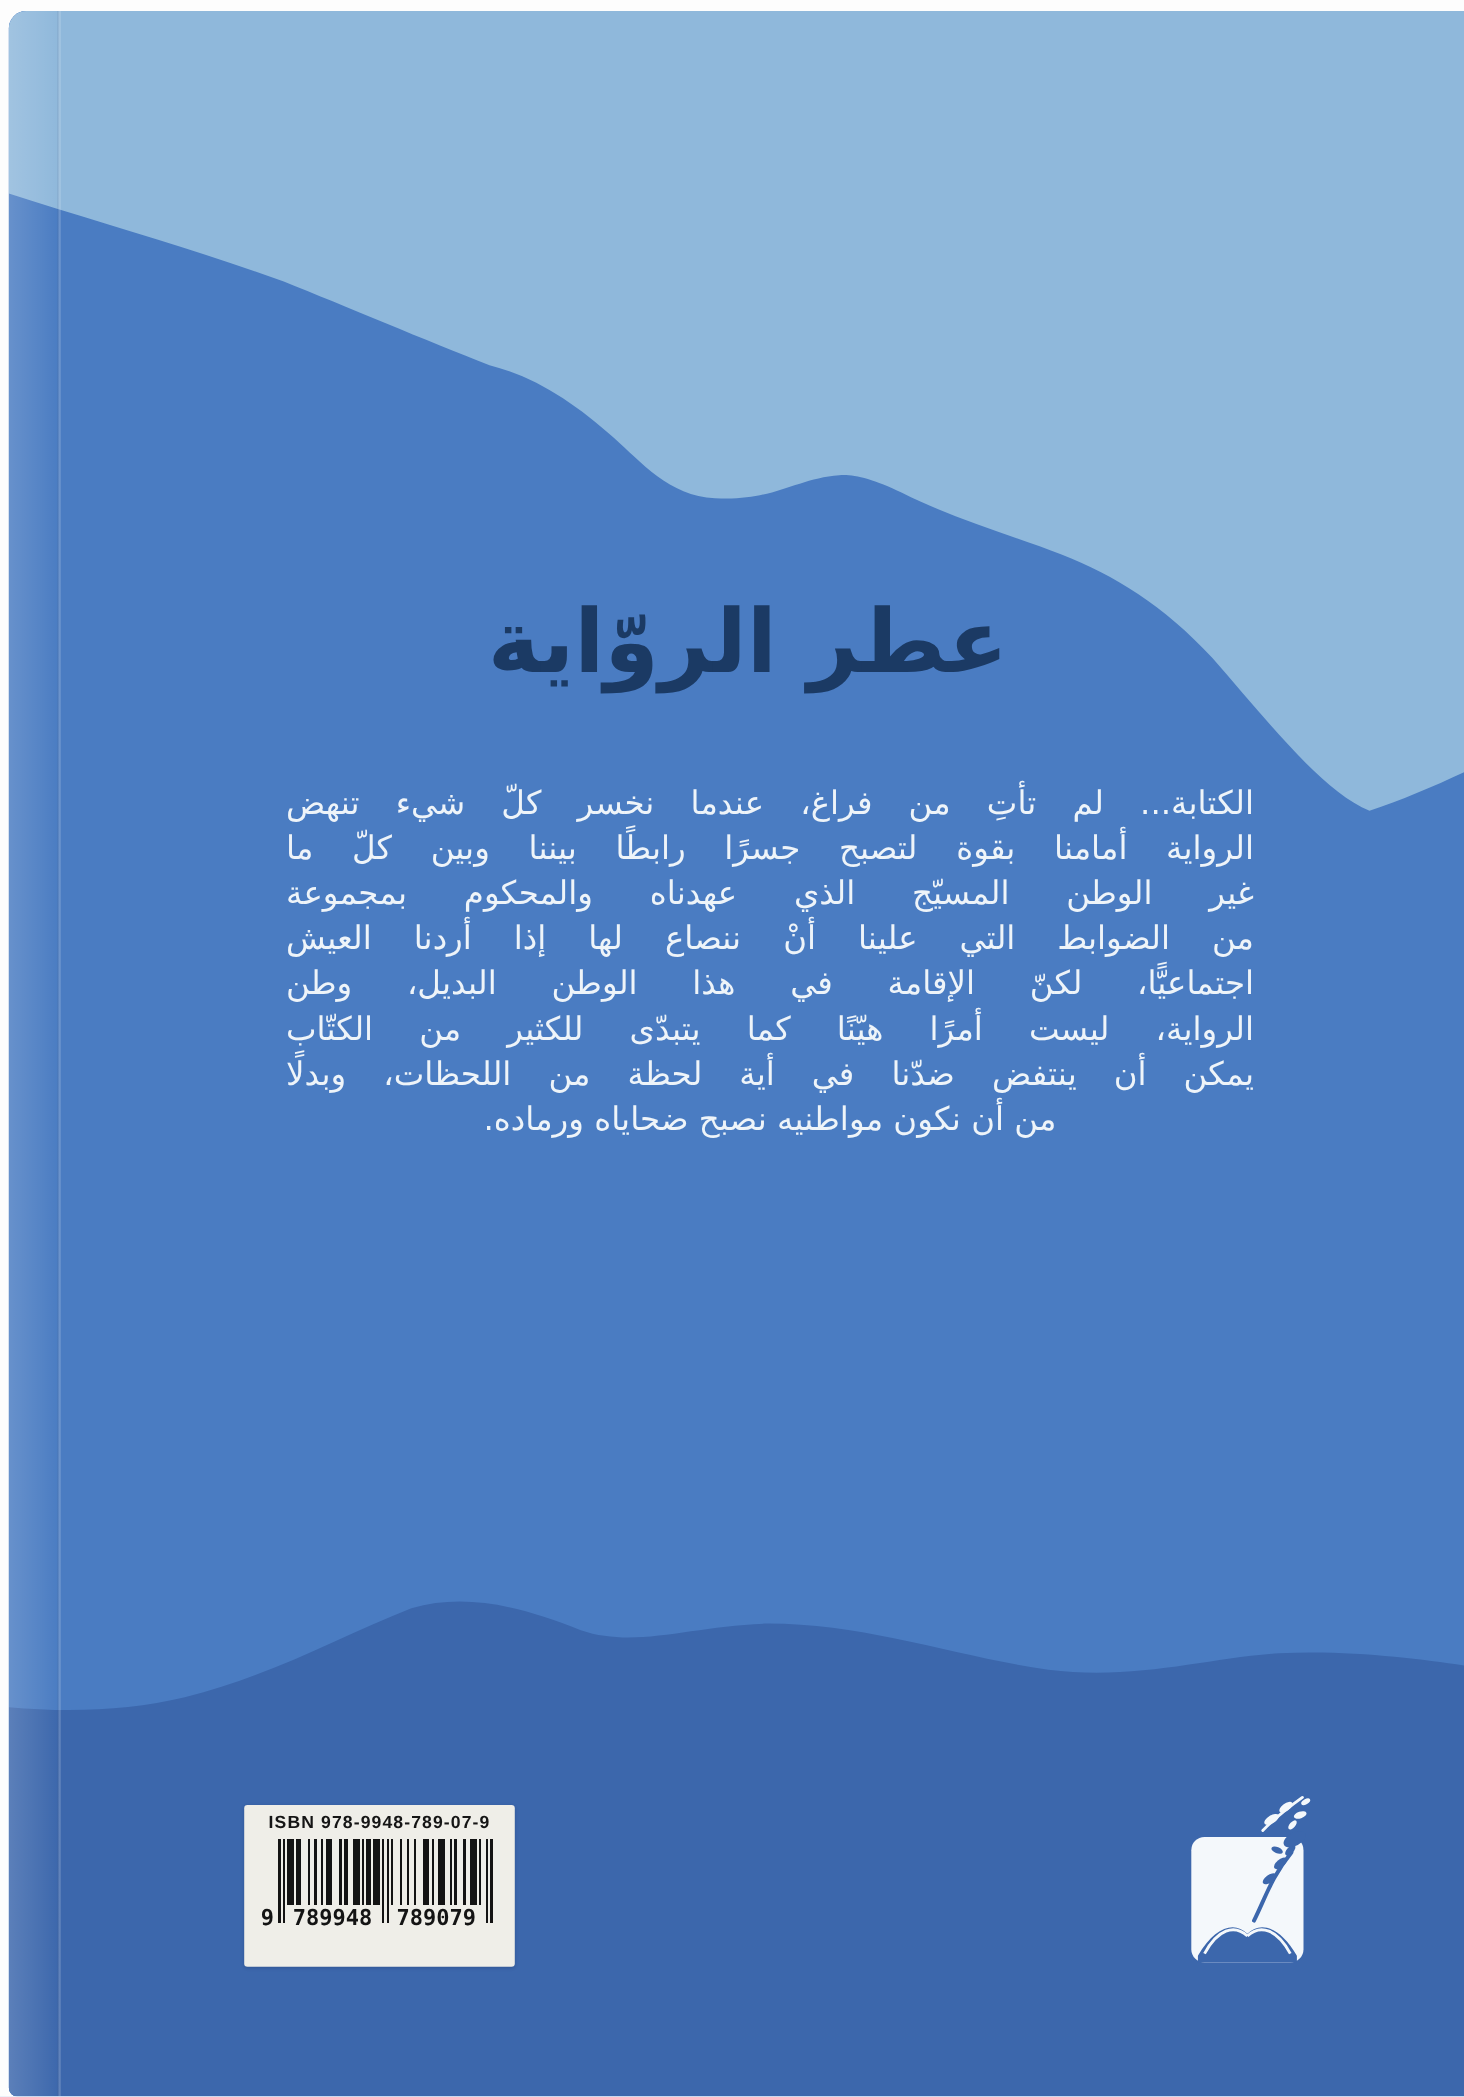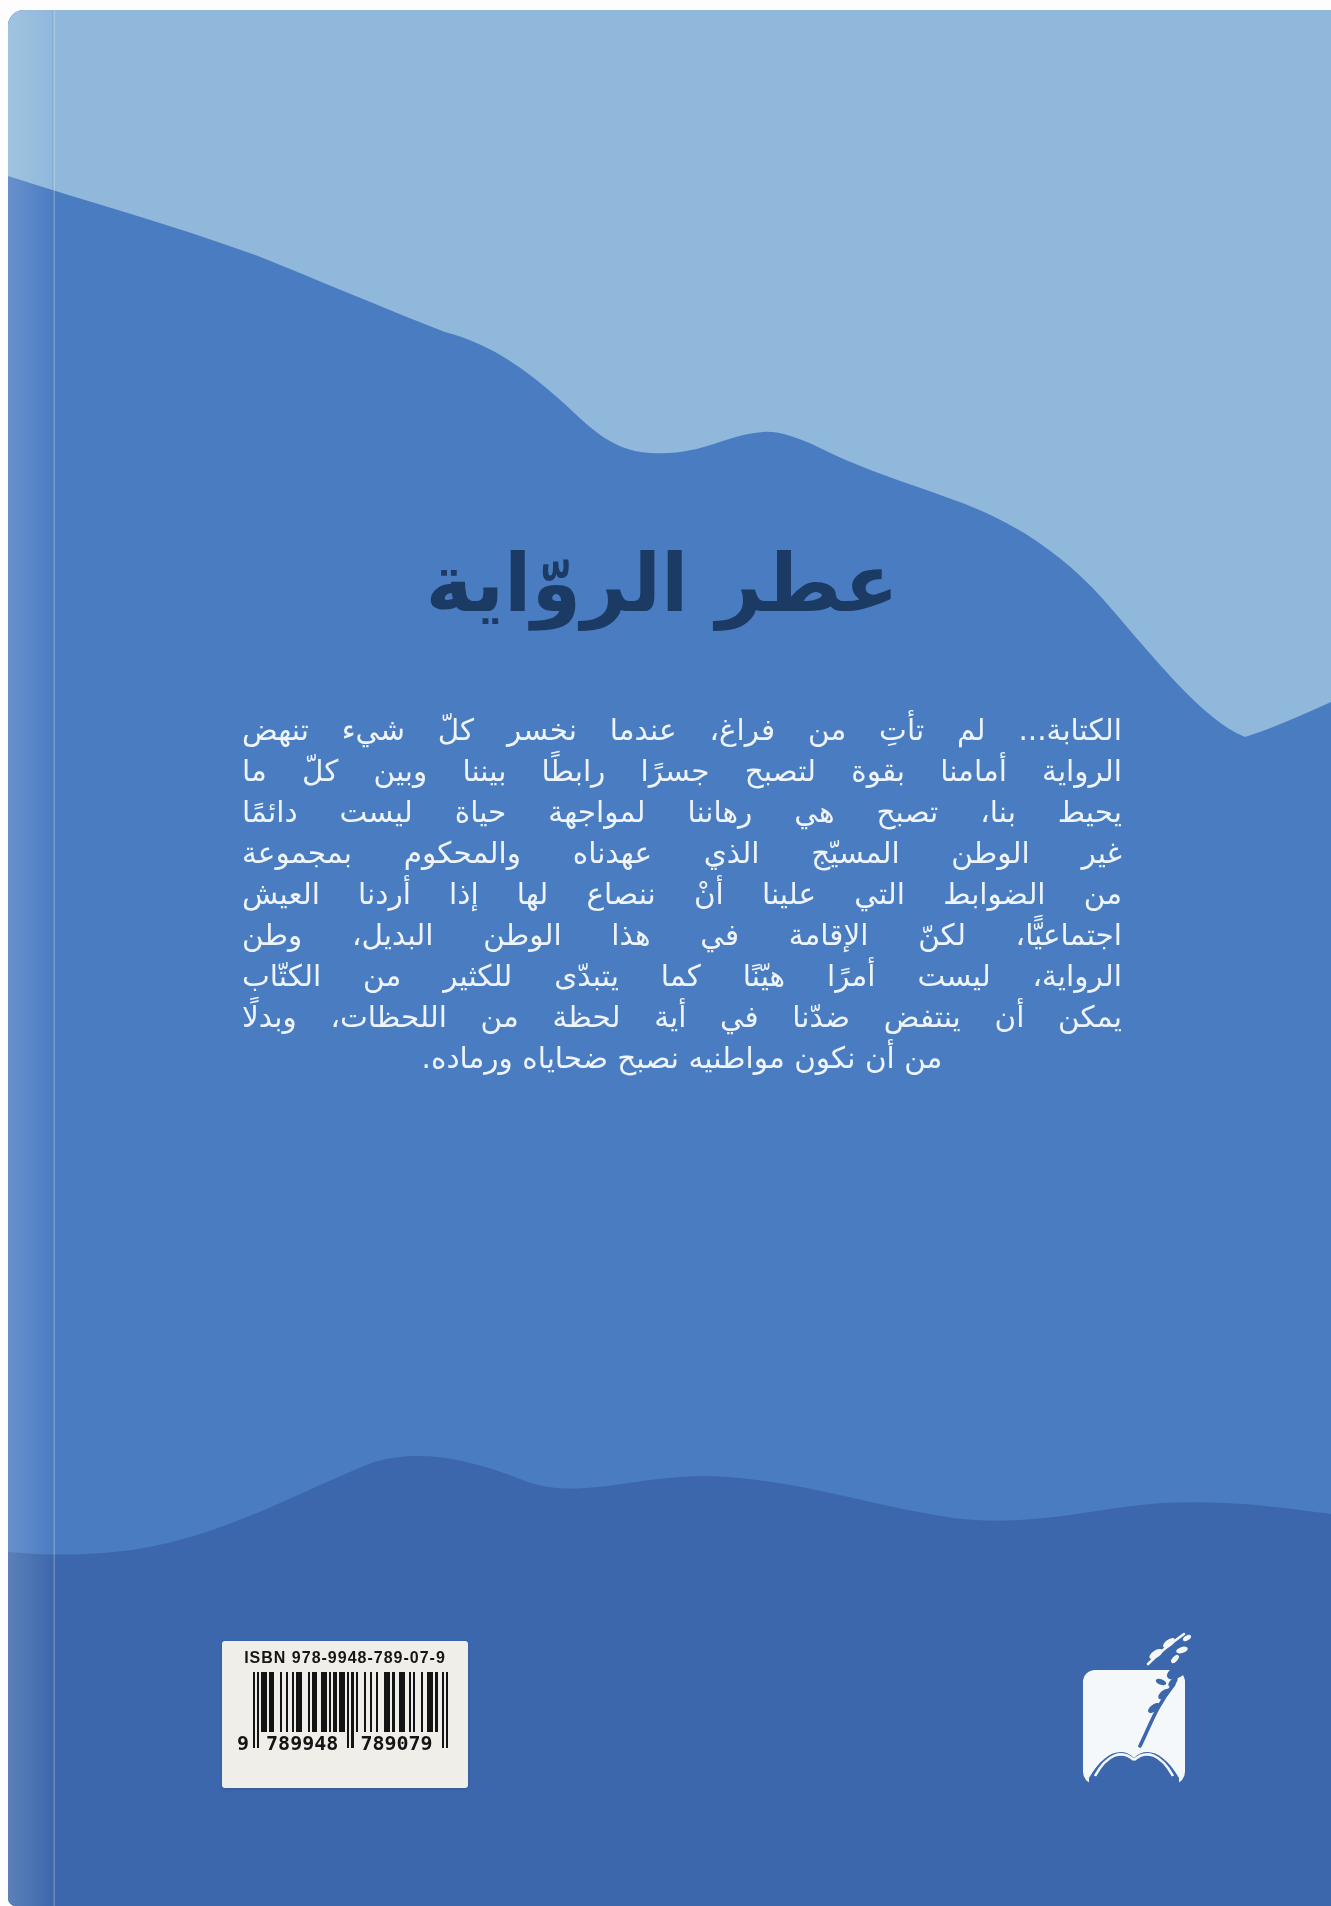--- a/index.html
+++ b/index.html
@@ -26,21 +26,21 @@
   .spine-sheen{
     position:absolute;left:0;top:0;bottom:0;width:46px;
     background:linear-gradient(90deg,rgba(255,255,255,.16),rgba(255,255,255,.05) 70%,rgba(255,255,255,0));
     pointer-events:none;
   }
   .spine-crease{
     position:absolute;left:44px;top:0;bottom:0;width:3px;
     background:linear-gradient(90deg,rgba(20,40,80,.10),rgba(255,255,255,.28));
     pointer-events:none;
   }
-  .content{position:absolute;left:214px;width:880px;direction:rtl;}
+  .content{position:absolute;left:232px;width:880px;direction:rtl;}
   .title{
     top:522px;text-align:center;
     font-size:80px;font-weight:bold;color:var(--title-navy);
     letter-spacing:0;line-height:1.3;
   }
   .blurb{top:700px;margin-left:20px;}
   .blurb-line{
     color:var(--body-text);
     font-size:29.5px;line-height:41px;height:41px;
     text-align:justify;text-align-last:justify;
@@ -96,21 +96,20 @@
     </svg>
 
     <div class="spine-sheen"></div>
     <div class="spine-crease"></div>
 
     <h1 class="content title">عطر الروّاية</h1>
 
     <div class="content blurb" id="blurb">
         <div class="blurb-line">الكتابة... لم تأتِ من فراغ، عندما نخسر كلّ شيء تنهض</div>
         <div class="blurb-line">الرواية أمامنا بقوة لتصبح جسرًا رابطًا بيننا وبين كلّ ما</div>
-        <div class="blurb-line">يحيط بنا، تصبح هي رهاننا لمواجهة حياة ليست دائمًا</div>
         <div class="blurb-line">غير الوطن المسيّج الذي عهدناه والمحكوم بمجموعة</div>
         <div class="blurb-line">من الضوابط التي علينا أنْ ننصاع لها إذا أردنا العيش</div>
         <div class="blurb-line">اجتماعيًّا، لكنّ الإقامة في هذا الوطن البديل، وطن</div>
         <div class="blurb-line">الرواية، ليست أمرًا هيّنًا كما يتبدّى للكثير من الكتّاب</div>
         <div class="blurb-line">يمكن أن ينتفض ضدّنا في أية لحظة من اللحظات، وبدلًا</div>
         <div class="blurb-line center-last">من أن نكون مواطنيه نصبح ضحاياه ورماده.</div>
       </div>
 
     <div class="barcode-label">
       <div class="isbn-text">ISBN 978-9948-789-07-9</div>

